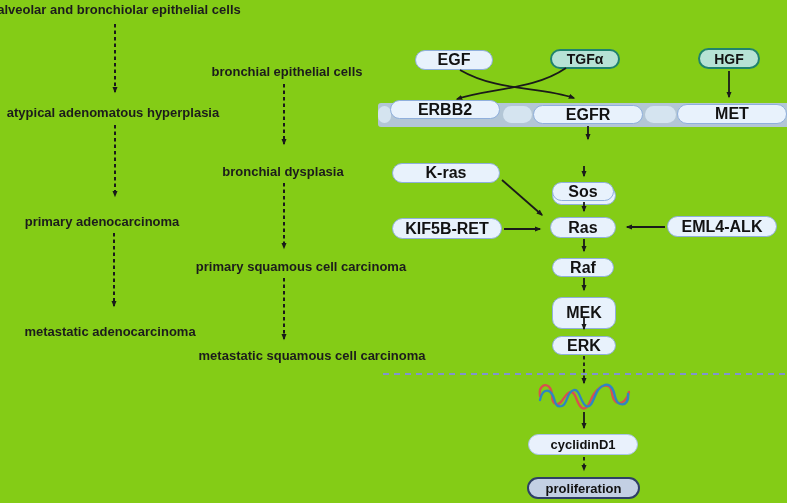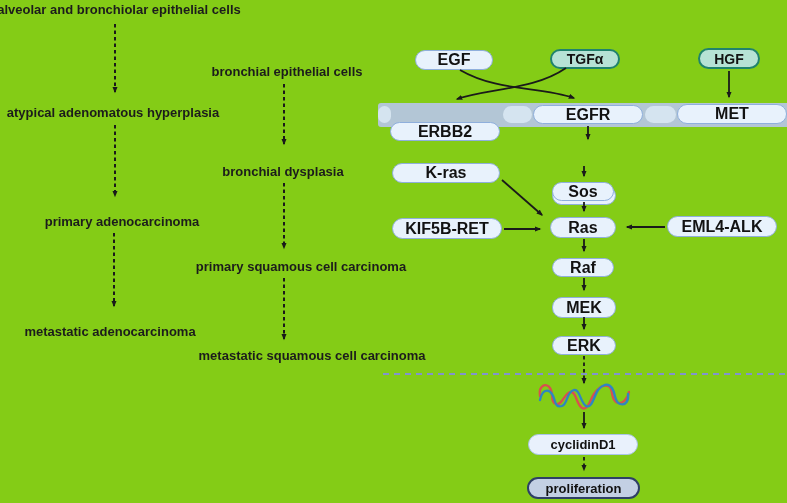--- a/index.html
+++ b/index.html
@@ -28,21 +28,21 @@
   .envelope{stroke-width:2;fill:none;stroke-dasharray:6 5;}
   .dna{stroke-width:2.3;fill:none;stroke-linecap:round;}
 </style>
 </head>
 <body>
 
 <div class="canvas">
 
   <div class="label" style="left:119px;top:3px;">alveolar and bronchiolar epithelial cells</div>
   <div class="label" style="left:113px;top:106px;">atypical adenomatous hyperplasia</div>
-  <div class="label" style="left:122px;top:215px;">primary adenocarcinoma</div>
+  <div class="label" style="left:102px;top:215px;">primary adenocarcinoma</div>
   <div class="label" style="left:110px;top:325px;">metastatic adenocarcinoma</div>
 
   <div class="label" style="left:287px;top:65px;">bronchial epithelial cells</div>
   <div class="label" style="left:283px;top:165px;">bronchial dysplasia</div>
   <div class="label" style="left:301px;top:260px;">primary squamous cell carcinoma</div>
   <div class="label" style="left:312px;top:349px;text-align:center;">metastatic squamous cell carcinoma</div>
 
   <div class="membrane"></div>
   <div class="mseg" style="left:378px;width:13px;"></div>
   <div class="mseg" style="left:503px;width:29px;"></div>
@@ -51,21 +51,21 @@
   <div class="pill blue" style="left:415px;top:50px;width:78px;height:20px;border-radius:10px;">
       <span>EGF</span>
     </div>
   <div class="pill teal" style="left:550px;top:49px;width:70px;height:20px;border-radius:10px;">
       <span>TGFα</span>
     </div>
   <div class="pill teal" style="left:698px;top:48px;width:62px;height:21px;border-radius:11px;">
       <span>HGF</span>
     </div>
 
-  <div class="pill blue" style="left:390px;top:122px;width:110px;height:19px;border-radius:10px;">
+  <div class="pill blue" style="left:390px;top:100px;width:110px;height:19px;border-radius:10px;">
       <span>ERBB2</span>
     </div>
   <div class="pill blue" style="left:533px;top:105px;width:110px;height:19px;border-radius:10px;">
       <span>EGFR</span>
     </div>
   <div class="pill blue" style="left:677px;top:104px;width:110px;height:20px;border-radius:10px;">
       <span>MET</span>
     </div>
 
   <div class="pill blue" style="left:552px;top:146px;width:64px;height:19px;border-radius:10px;margin-top:40px;">
@@ -73,21 +73,21 @@
     </div>
   <div class="pill blue" style="left:552px;top:182px;width:62px;height:19px;border-radius:10px;">
       <span>Sos</span>
     </div>
   <div class="pill blue" style="left:550px;top:217px;width:66px;height:21px;border-radius:11px;justify-content:center;">
       <span>Ras</span>
     </div>
   <div class="pill blue" style="left:552px;top:258px;width:62px;height:19px;border-radius:10px;text-align:right;">
       <span>Raf</span>
     </div>
-  <div class="pill blue" style="left:552px;top:297px;width:64px;height:21px;border-radius:10px;">
+  <div class="pill blue" style="left:552px;top:297px;width:64px;height:32px;border-radius:10px;">
       <span>MEK</span>
     </div>
   <div class="pill blue" style="left:552px;top:336px;width:64px;height:19px;border-radius:10px;">
       <span>ERK</span>
     </div>
 
   <div class="pill blue" style="left:392px;top:163px;width:108px;height:20px;border-radius:10px;">
       <span>K-ras</span>
     </div>
   <div class="pill blue" style="left:392px;top:218px;width:110px;height:21px;border-radius:11px;">

